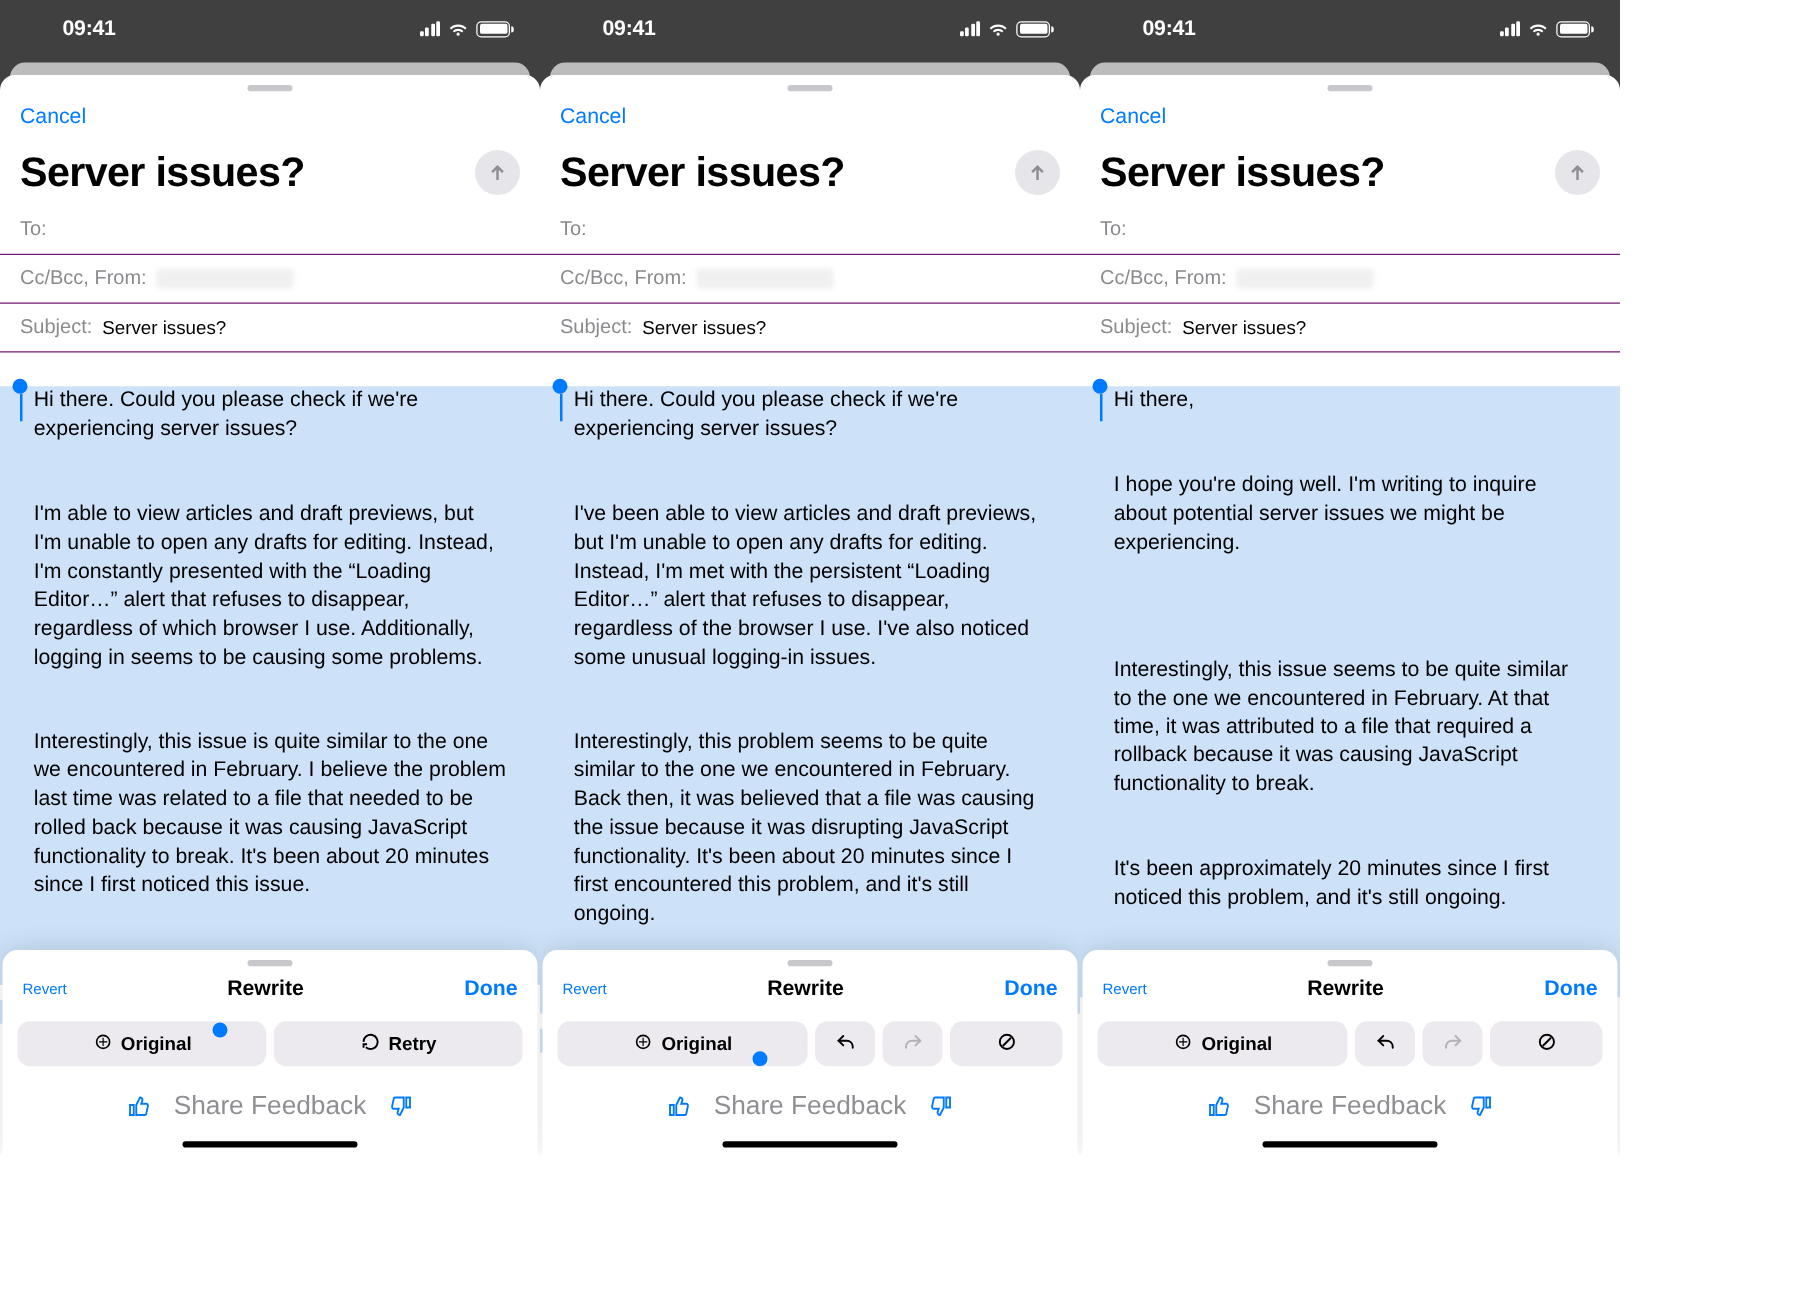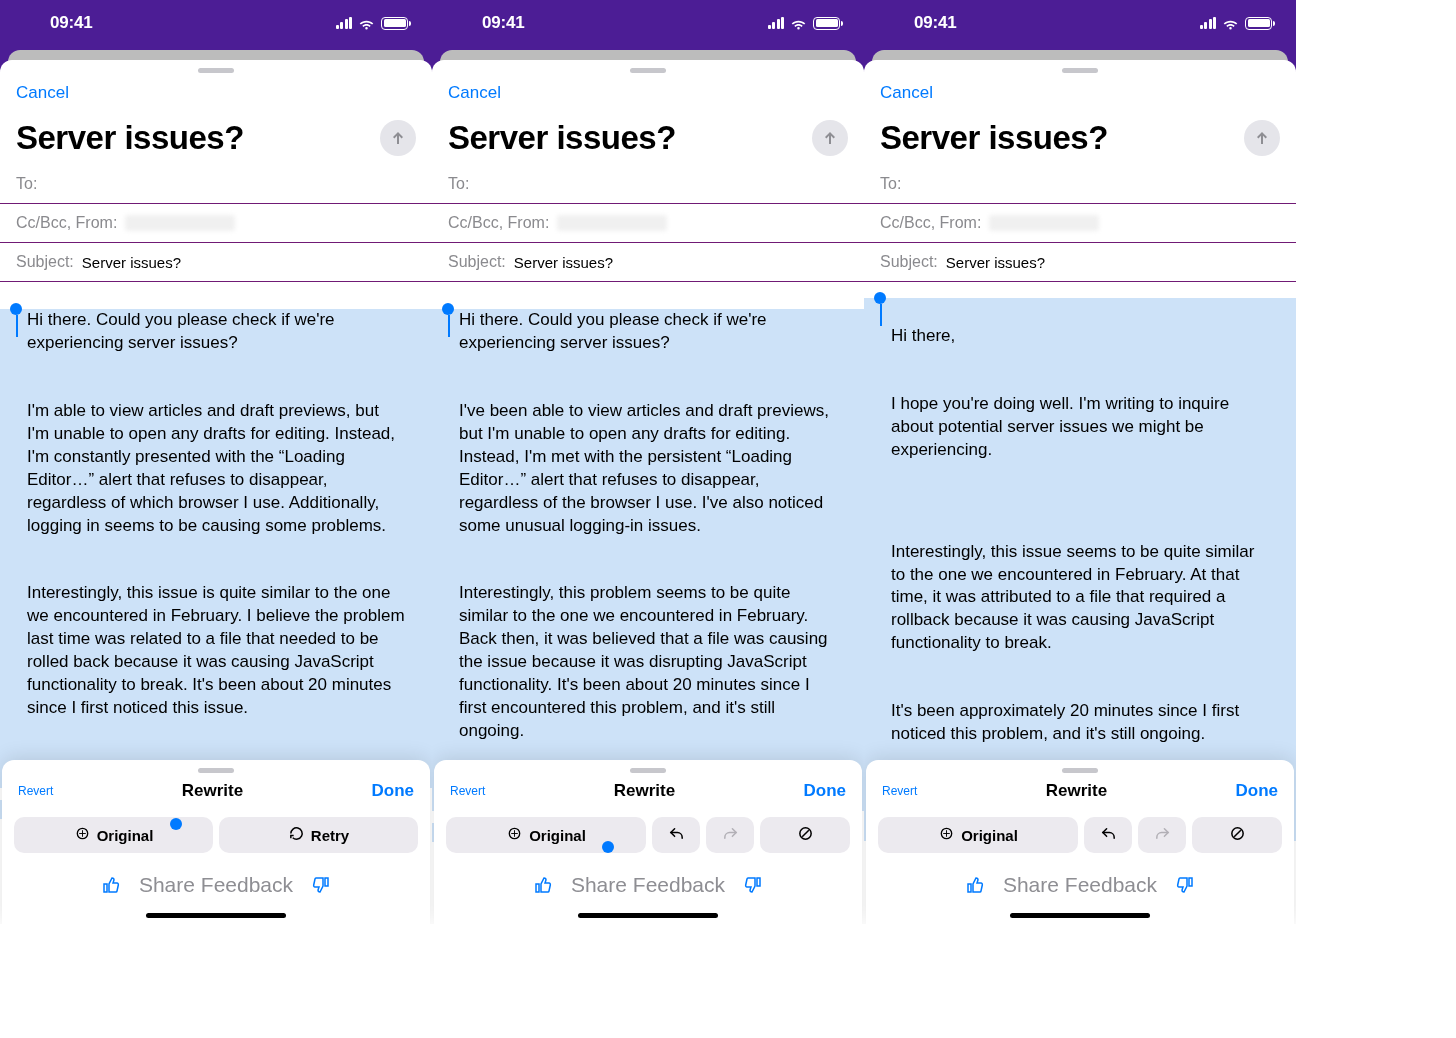--- a/index.html
+++ b/index.html
@@ -8,21 +8,21 @@
     background: #fff;
     width: 1296px;
     height: 924px;
     overflow: hidden;
     display: flex;
   }
   .phone {
     width: 432px;
     height: 924px;
     position: relative;
-    background: #4c1d95;
+    background: #404040;
     overflow: hidden;
   }
   .status-bar {
     height: 50px;
     display: flex;
     align-items: center;
     justify-content: space-between;
     padding: 0 24px 4px 50px;
     color: #fff;
   }
@@ -401,21 +401,21 @@
       <div class="field-row">
         <span class="field-label">Cc/Bcc, From:</span>
         <span class="redacted"></span>
       </div>
       <div class="field-row">
         <span class="field-label">Subject:</span>
         <span class="field-val">Server issues?</span>
       </div>
       <div class="body-area">
         <div class="highlight-wrap">
-          <div class="sel-block" style="padding: 16px 16px;">
+          <div class="sel-block" style="padding: 0px 16px;">
             <p>Hi there,</p>
             <p class="gap">&nbsp;</p>
             <p>I hope you're doing well. I'm writing to inquire about potential server issues we might be experiencing.</p>
             <p class="gap">&nbsp;</p>
             <p class="gap">&nbsp;</p>
             <p>Interestingly, this issue seems to be quite similar to the one we encountered in February. At that time, it was attributed to a file that required a rollback because it was causing JavaScript functionality to break.</p>
             <p class="gap">&nbsp;</p>
             <p>It's been approximately 20 minutes since I first noticed this problem, and it's still ongoing.</p>
             <p class="gap">&nbsp;</p>
             <p>- Justin</p>

